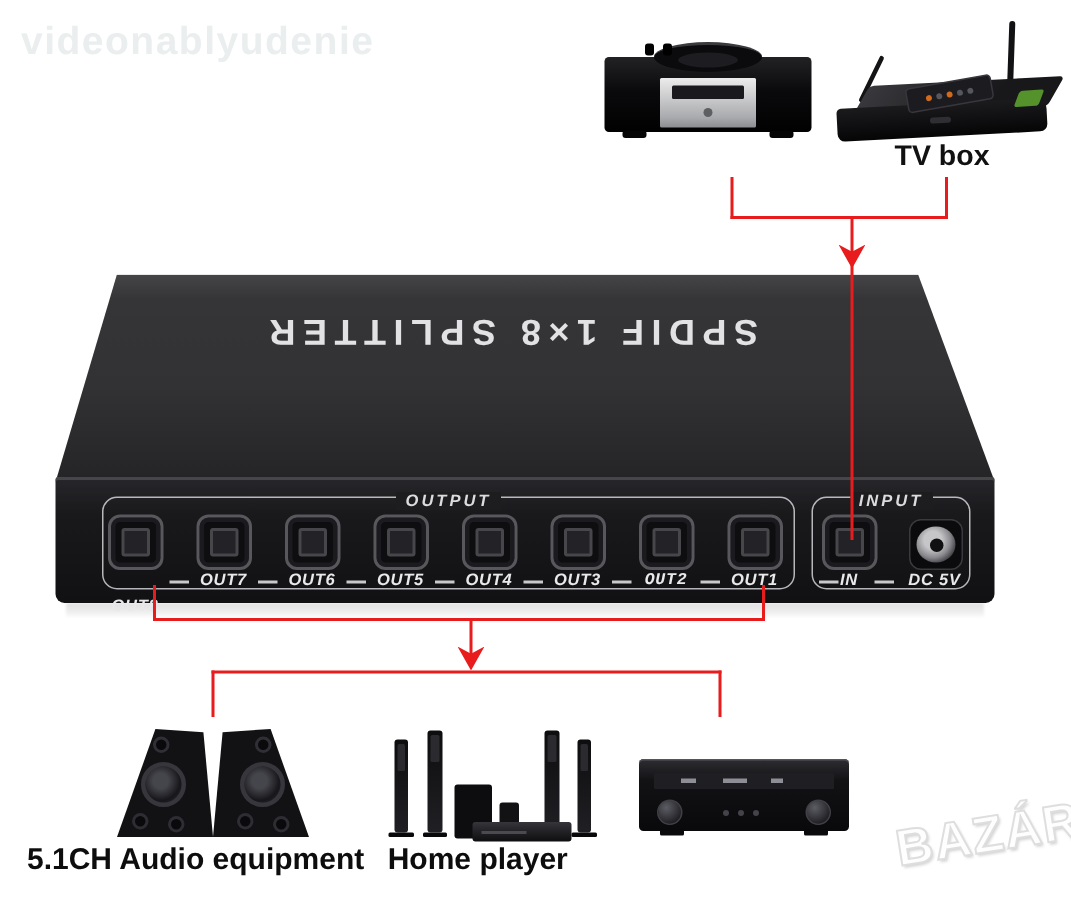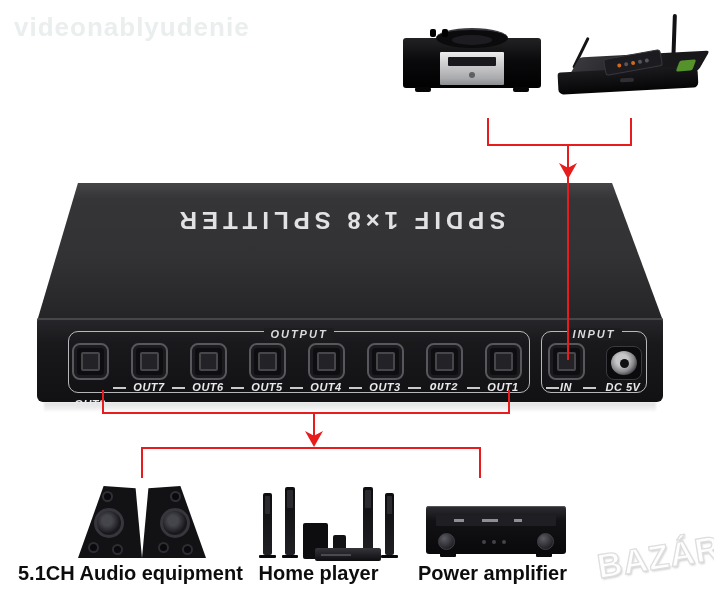--- a/index.html
+++ b/index.html
@@ -171,20 +171,21 @@
     </div>
     <div class="tvb-logo"></div>
     <div class="tvb-remote">
       <i class="o"></i>
         <i></i>
         <i class="o"></i>
         <i></i>
         <i></i>
     </div>
   </div>
+  <div class="abs top-label" style="left:558px; width:140px;">TV box</div>
 
   <div class="abs red" style="left:487px; top:118px; width:2px; height:28px;"></div>
   <div class="abs red" style="left:630px; top:118px; width:2px; height:28px;"></div>
   <div class="abs red" style="left:487px; top:144px; width:145px; height:2px;"></div>
   <div class="abs red" style="left:567px; top:144px; width:2px; height:216px;"></div>
   <div class="abs red-arrow" style="left:559px; top:163px;"></div>
 
   <div class="abs dev-top"></div>
   <div class="abs dev-title">SPDIF 1×8 SPLITTER</div>
   <div class="abs dev-front"></div>
@@ -285,15 +286,14 @@
     <div class="amp-knob" style="right:12px;"></div>
     <div class="amp-btn" style="left:56px;"></div>
     <div class="amp-btn" style="left:66px;"></div>
     <div class="amp-btn" style="left:76px;"></div>
     <div class="amp-foot" style="left:14px;"></div>
     <div class="amp-foot" style="right:14px;"></div>
   </div>
 
   <div class="abs bottom-label" style="left:18px; width:224px;">5.1CH Audio equipment</div>
   <div class="abs bottom-label" style="left:246px; width:145px;">Home player</div>
-  <div class="abs bottom-label" style="left:415px; width:155px;">Power amplifier</div>
 
 </div>
 
 </body></html>

